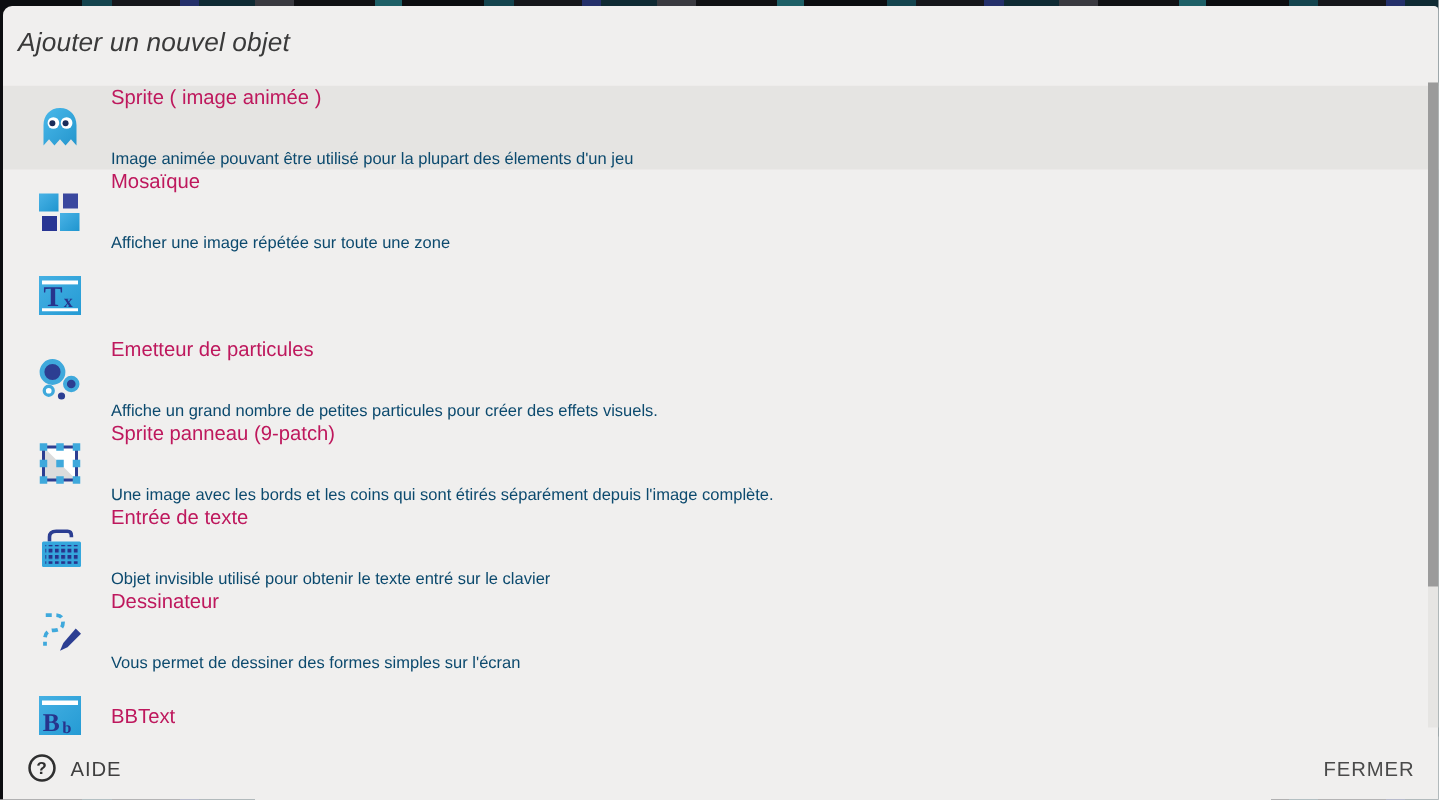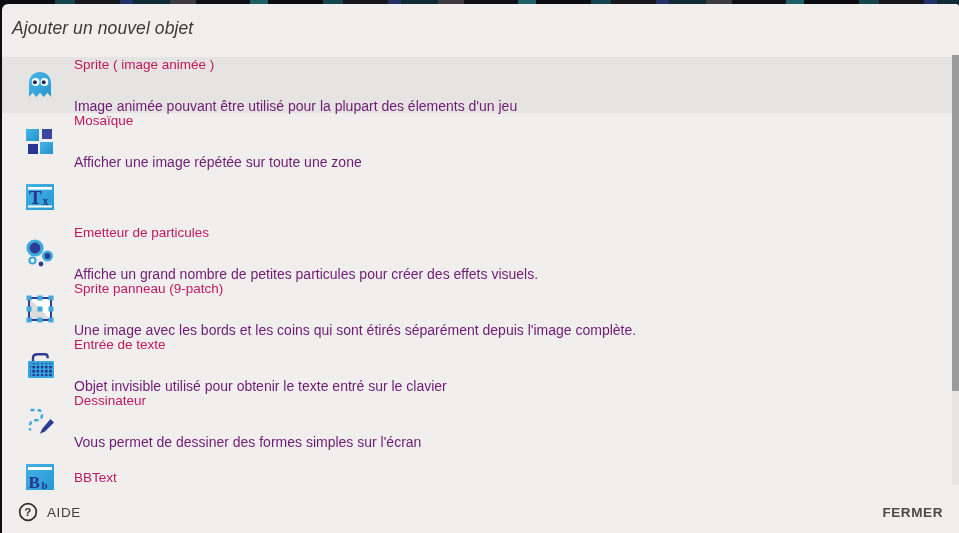--- a/index.html
+++ b/index.html
@@ -17,33 +17,33 @@
   .dialog-header { height:53px; padding:14px 0 0 10px; }
   .dialog-title { font-size:17.5px; color:#3a3a3a; letter-spacing:.1px;font-style:italic; }
 
   .object-list { position:absolute; top:53px; left:0; right:0; height:434px;
     overflow:hidden; }
   .object-row { display:flex; align-items:center; height:56px; cursor:pointer; }
   .object-row.highlighted { background:#e5e4e2; }
   .row-icon { width:32px; height:32px; margin:0 18px 0 22px; flex:0 0 32px; }
   .row-text { display:flex; flex-direction:column; gap:4px; min-width:0; }
   .row-name { font-size:13.5px; color:#be185d; line-height:15px; }
-  .row-desc { font-size:14px; color:#701a75; line-height:15px; white-space:nowrap;margin-top:23px; }
+  .row-desc { font-size:11px; color:#0c4a6e; line-height:15px; white-space:nowrap;margin-top:23px; }
 
   .scrollbar { position:absolute; top:51px; right:0; width:7px; height:430px;
     background:#e6e5e3; }
   .scrollbar-thumb { width:7px; height:336px; background:#9b9b9b; }
 
   .dialog-footer { position:absolute; left:0; right:0; bottom:0; height:42px;
     background:#f0efee; display:flex; align-items:center;
     justify-content:space-between; padding:0 16px; }
   .text-button { display:flex; align-items:center; gap:9px; border:none;
     background:none; font-family:"Liberation Sans",sans-serif; font-size:13.5px;
     color:#3f3f3f; letter-spacing:.6px; cursor:pointer; }
-  .close-button { color:#4a4a4a;font-weight:bold; }
+  .close-button { color:#4a4a4a; }
 </style>
 </head>
 <body>
 
 <div class="backdrop"></div>
 
 <div class="dialog">
 
   <div class="dialog-header">
     <div class="dialog-title">Ajouter un nouvel objet</div>

